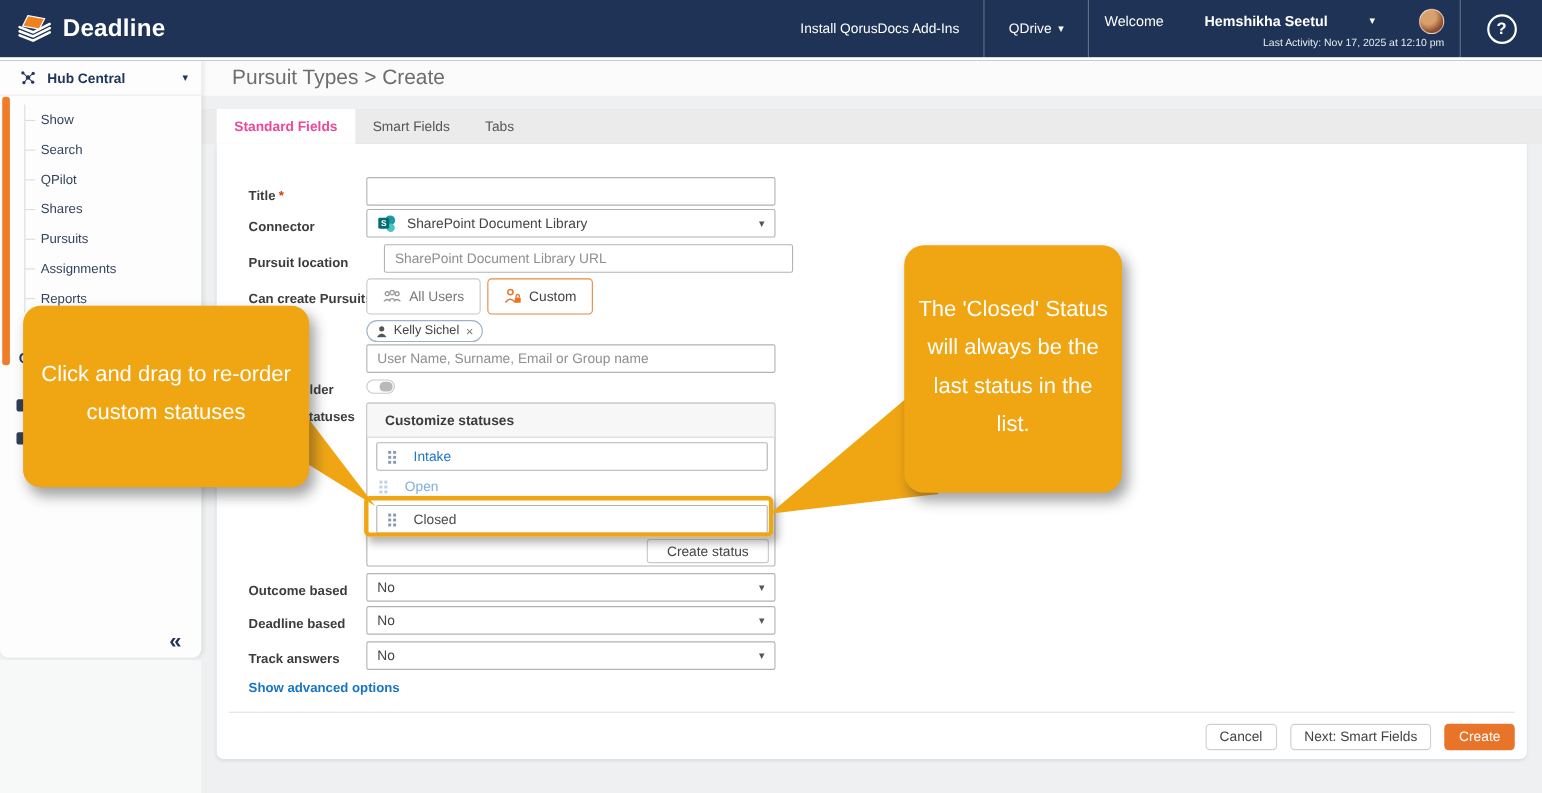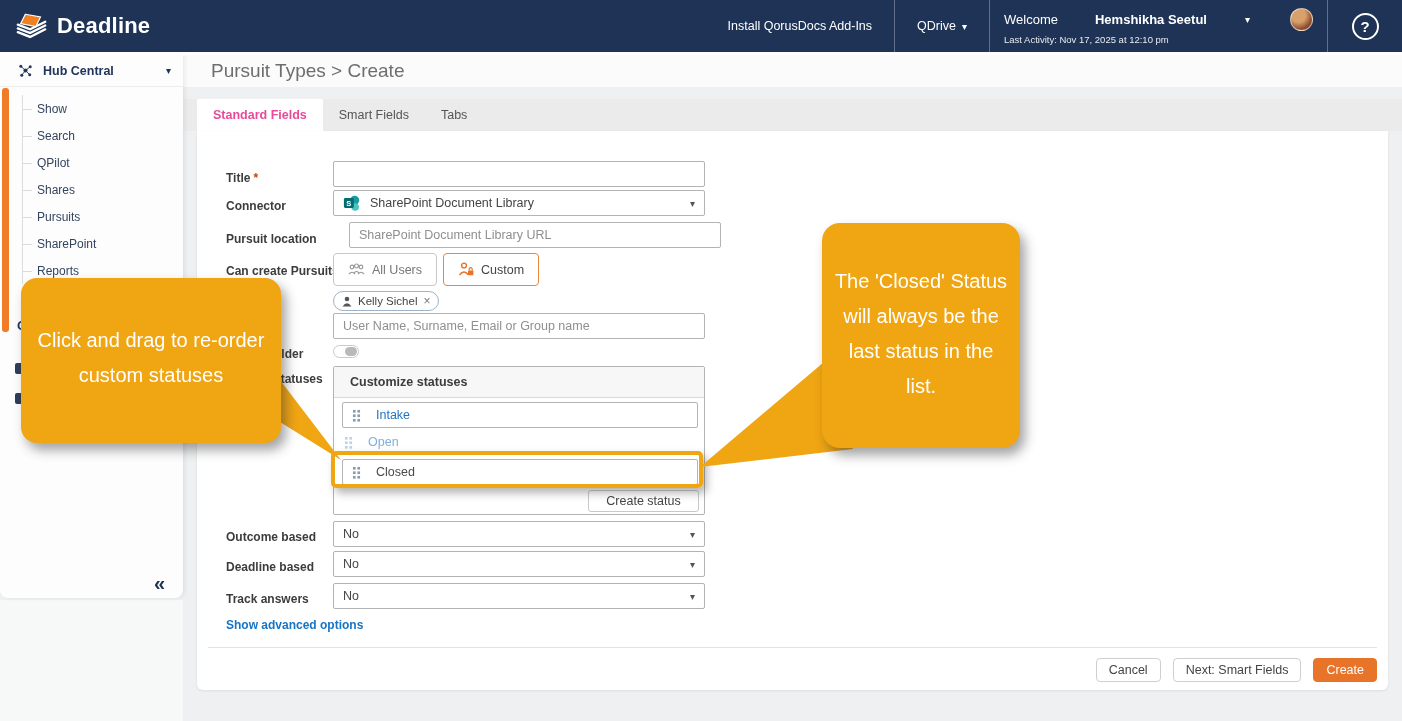--- a/index.html
+++ b/index.html
@@ -15,21 +15,21 @@
   .hdr-right { margin-left:auto; display:flex; align-items:stretch; height:100%; }
   .hdr-item { display:flex; align-items:center; font-size:12.5px; padding:0 22px; cursor:pointer; }
   .hdr-div { width:1px; background:rgba(255,255,255,.3); }
   .caret { font-size:10px; margin-left:6px; }
   .welcome-block { display:flex; flex-direction:column; justify-content:center; padding:0 14px; }
   .welcome-row { display:flex; align-items:center; font-size:13px;gap:32px; }
   .welcome-row b { margin-left:5px; }
   .avatar { width:23px; height:23px; border-radius:50%; margin-left:8px;
             background: radial-gradient(circle at 35% 30%, #d8a06a 0 35%, #8a4b2d 70%, #5d2f1c 100%);
             border:1px solid rgba(255,255,255,.6); }
-  .last-activity { font-size:9.5px; margin-top:3px; color:#e8ebf2; }
+  .last-activity { font-size:9.5px; margin-top:3px; color:#e8ebf2;text-align:right; }
   .help-wrap { display:flex; align-items:center; justify-content:center; width:74px; }
   .help-circle { width:27px; height:27px; border:2.5px solid #fff; border-radius:50%;
                  display:flex; align-items:center; justify-content:center;
                  font-weight:bold; font-size:15px; cursor:pointer; }
 
   
   .sidebar { position:absolute; left:0; top:55px; width:183px; height:543px; background:#fdfdfd;
              box-shadow:2px 0 4px rgba(0,0,0,.07); border-radius:0 0 8px 8px; z-index:1; }
   .side-lower { position:absolute; left:0; top:600px; width:183px; height:121px; background:#f7f8f8; }
   .hub-row { display:flex; align-items:center; height:32px; padding:0 12px 0 18px;
@@ -177,21 +177,21 @@
       <span class="hub-label">Hub Central</span>
       <span class="hub-caret">▾</span>
     </div>
     <div class="side-accent"></div>
     <ul class="nav-list">
       <li>Show</li>
       <li>Search</li>
       <li>QPilot</li>
       <li>Shares</li>
       <li>Pursuits</li>
-      <li>SharePoint</li>
+      <li>Assignments</li>
       <li>Reports</li>
     </ul>
     <div class="frag-c">C</div>
     <div class="frag-ico" style="left:15px; top:308px;"></div>
     <div class="frag-ico" style="left:15px; top:338px;"></div>
     <div class="collapse-btn">«</div>
   </div>
 
   <div class="title-bar">
     <span class="page-title">Pursuit Types &gt; Create</span>

